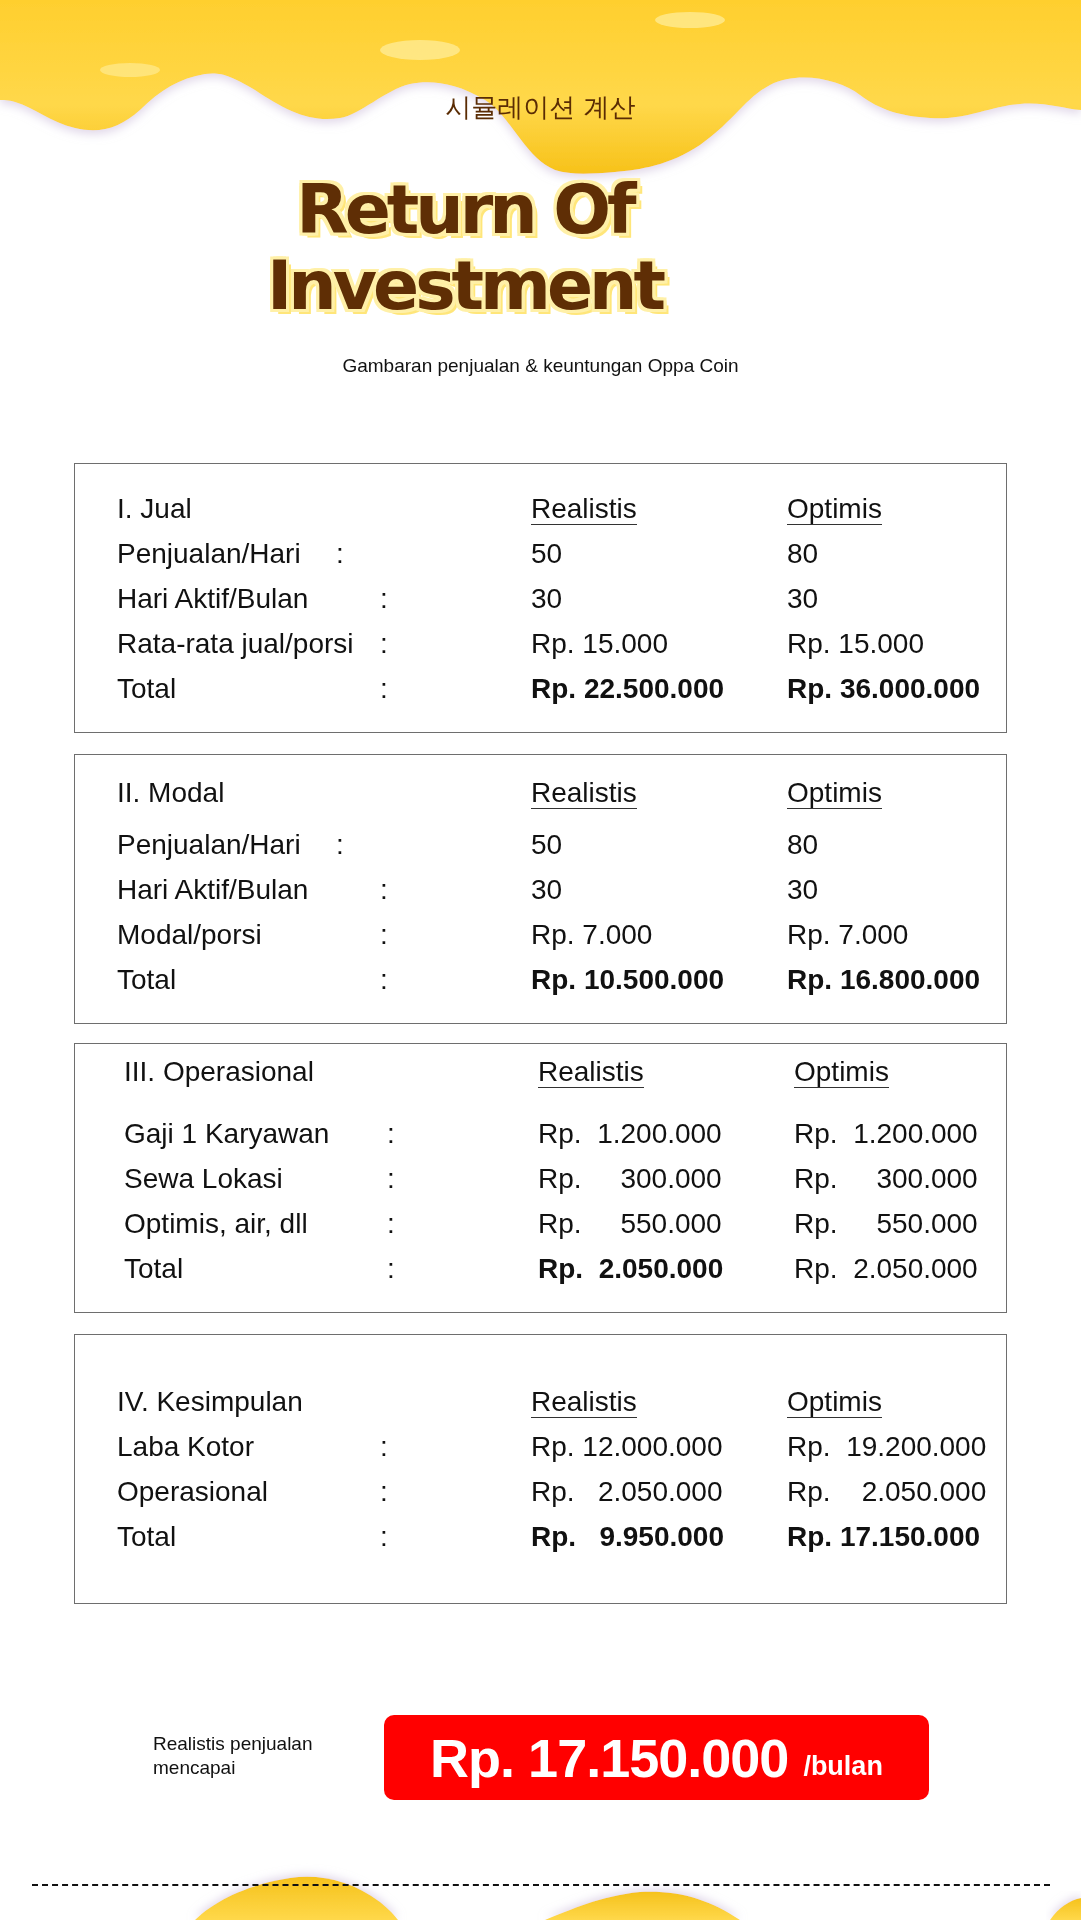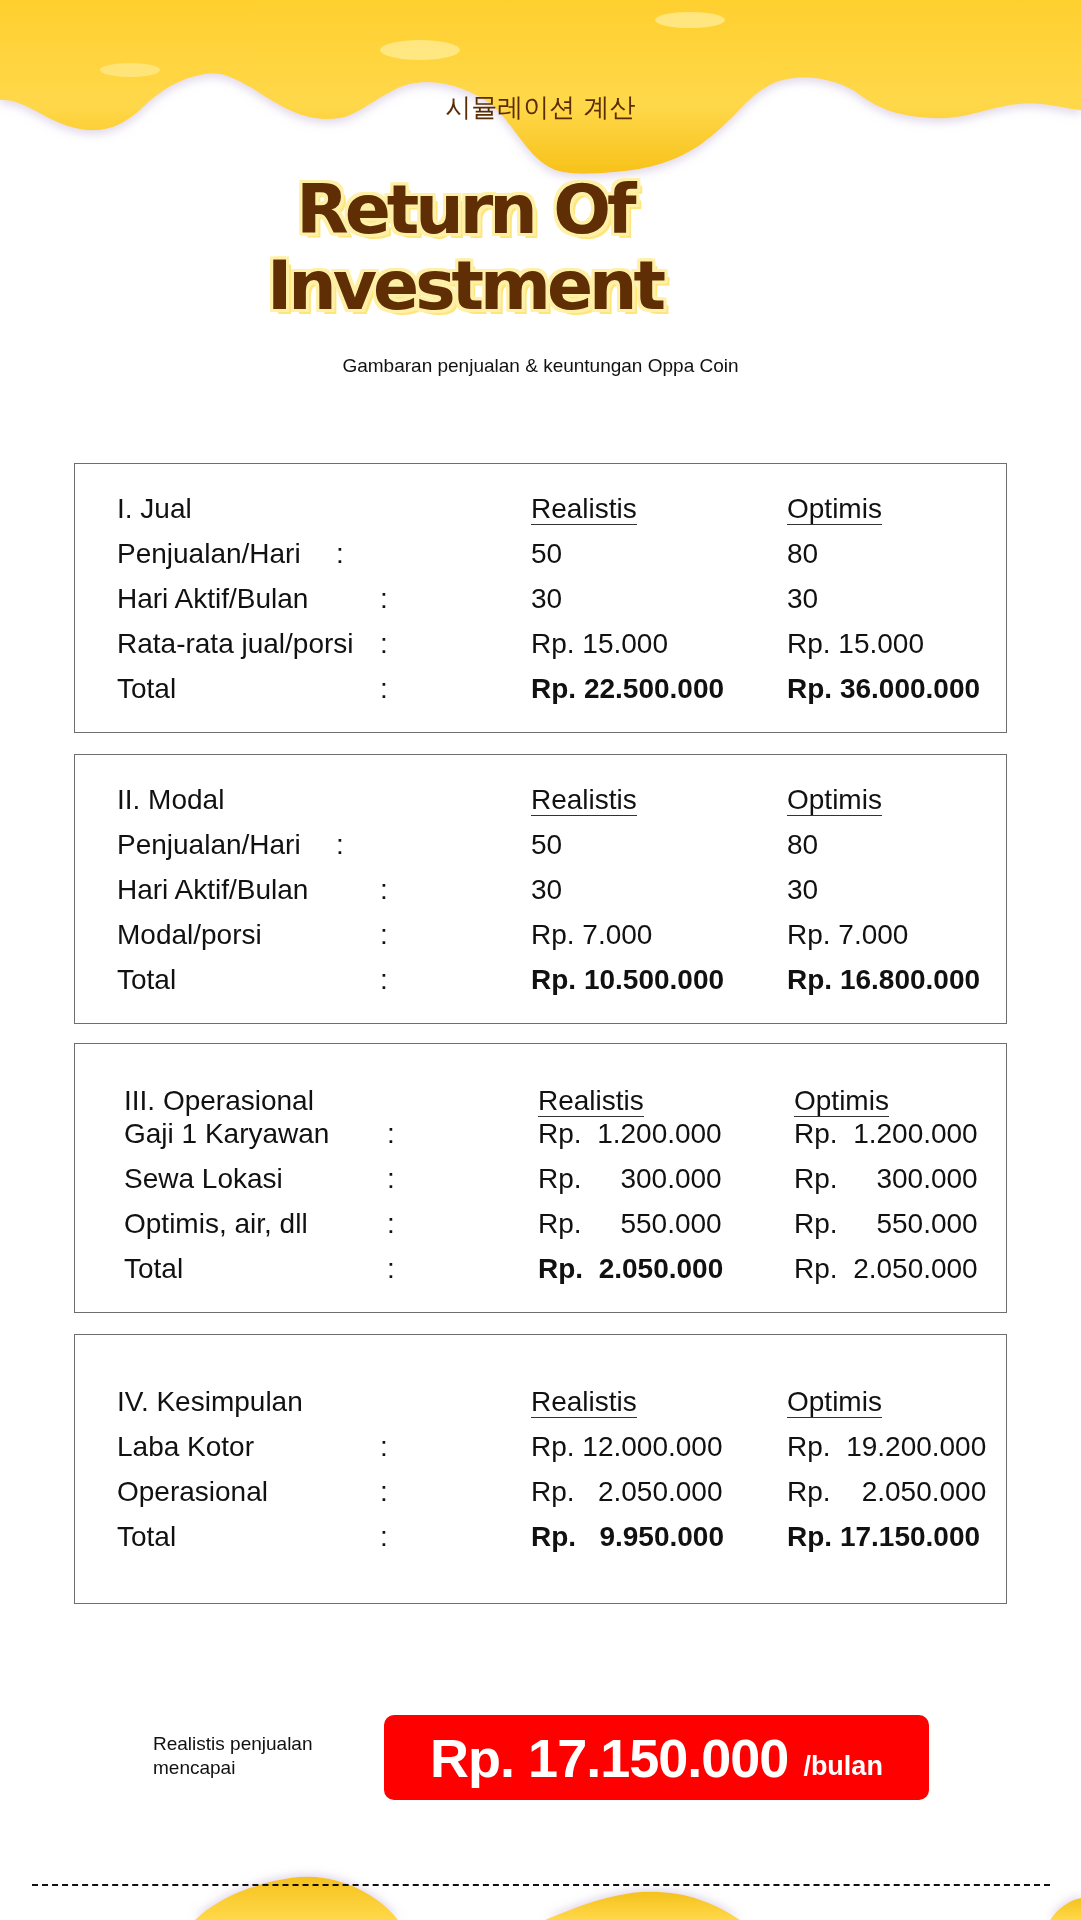--- a/index.html
+++ b/index.html
@@ -121,21 +121,21 @@
   </div>
   <div class="row" style="top:208px">
     <span class="lbl">Total</span>
     <span class="colon" style="left:305px">:</span>
     <span class="v1 bold">Rp. 22.500.000</span>
     <span class="v2 bold">Rp. 36.000.000</span>
   </div>
 </section>
 
 <section class="box b2">
-  <div class="row" style="top:28px">
+  <div class="row" style="top:21px">
     <span class="lbl">II. Modal</span>
     <span class="v1"><span class="h">Realistis</span></span>
     <span class="v2"><span class="h">Optimis</span></span>
   </div>
   <div class="row" style="top:73px">
     <span class="lbl">Penjualan/Hari</span>
     <span class="colon" style="left:261px">:</span>
     <span class="v1">50</span>
     <span class="v2">80</span>
   </div>
@@ -153,21 +153,21 @@
   </div>
   <div class="row" style="top:208px">
     <span class="lbl">Total</span>
     <span class="colon" style="left:305px">:</span>
     <span class="v1 bold">Rp. 10.500.000</span>
     <span class="v2 bold">Rp. 16.800.000</span>
   </div>
 </section>
 
 <section class="box b3">
-  <div class="row" style="top:40px">
+  <div class="row" style="top:11px">
     <span class="lbl">III. Operasional</span>
     <span class="v1"><span class="h">Realistis</span></span>
     <span class="v2"><span class="h">Optimis</span></span>
   </div>
   <div class="row" style="top:73px">
     <span class="lbl">Gaji 1 Karyawan</span>
     <span class="colon" style="left:312px">:</span>
     <span class="v1">Rp.  1.200.000</span>
     <span class="v2">Rp.  1.200.000</span>
   </div>

